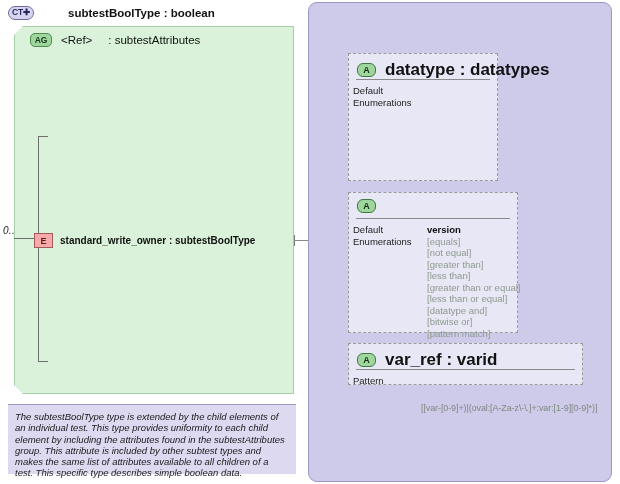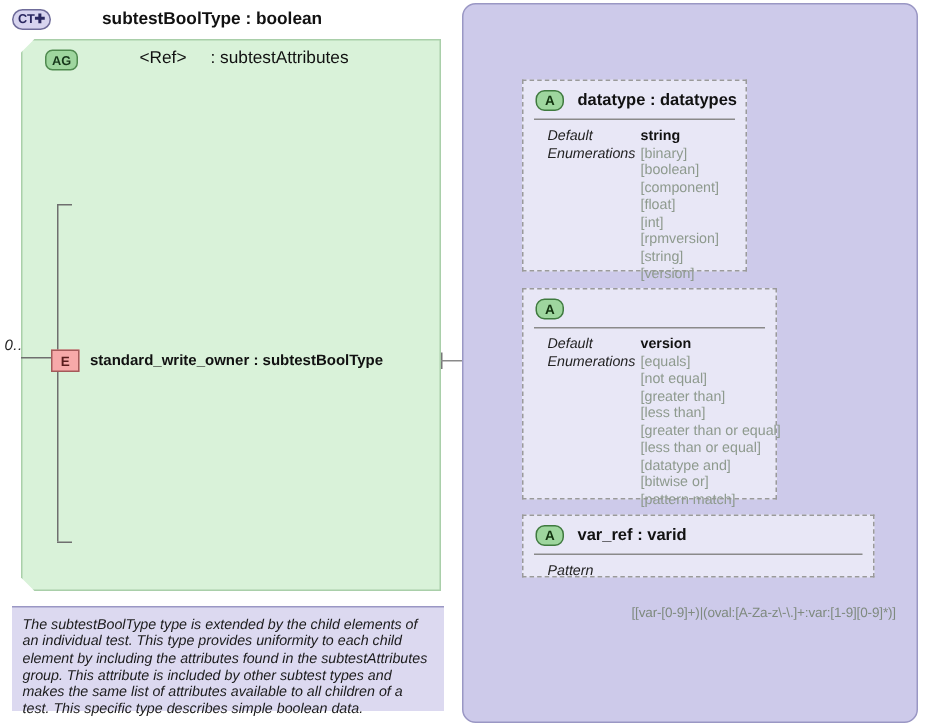--- a/index.html
+++ b/index.html
@@ -164,23 +164,22 @@
     top: 26px;
     width: 280px;
     height: 368px;
     pointer-events: none;
   }
   #ag-header {
     position: absolute;
     left: 16px;
     top: 7px;
     display: flex;
-    align-items: flex-start;
+    align-items: center;
     pointer-events: auto;
-    gap: 32px;
   }
   .icon-ag {
     width: 22px;
     height: 14px;
     box-sizing: border-box;
     background: #9ed69e;
     border: 1px solid #4f8a4f;
     border-radius: 5px;
     color: #16371a;
     font-size: 8.5px;
@@ -227,39 +226,38 @@
     border-radius: 6px;
     color: #12330f;
     font-size: 9px;
     font-weight: bold;
     display: flex;
     align-items: center;
     justify-content: center;
     margin-right: 9px;
   }
   .attr-title {
-    font-size: 11px;
+    font-size: 17px;
     font-weight: bold;
     color: #111;
     white-space: nowrap;
   }
   .attr-rule {
     position: absolute;
     left: 7px;
     right: 7px;
     top: 25px;
     height: 1px;
     background: #8a8a8a;
   }
   .meta {
     position: absolute;
-    left: 16px;
+    left: 4px;
     top: 31px;
     font-size: 9.5px;
-    font-style: italic;
     color: #222;
     line-height: 11.5px;
   }
   .meta div { white-space: nowrap; }
   .vals {
     position: absolute;
     left: 78px;
     top: 31px;
     font-size: 9.5px;
     line-height: 11.5px;
@@ -344,31 +342,20 @@
 
 <div class="attr-box" style="left:348px; top:53px; width:150px; height:128px;">
   <div class="attr-head">
     <div class="icon-a">A</div>
     <div class="attr-title">datatype : datatypes</div>
   </div>
   <div class="attr-rule"></div>
   <div class="meta">
     <div>Default</div>
     <div>Enumerations</div>
-  </div>
-  <div class="vals">
-    <div class="default">string</div>
-    <div class="enum">[binary]</div>
-    <div class="enum">[boolean]</div>
-    <div class="enum">[component]</div>
-    <div class="enum">[float]</div>
-    <div class="enum">[int]</div>
-    <div class="enum">[rpmversion]</div>
-    <div class="enum">[string]</div>
-    <div class="enum">[version]</div>
   </div>
 </div>
 
 <div class="attr-box" style="left:348px; top:192px; width:170px; height:141px;">
   <div class="attr-head">
     <div class="icon-a">A</div>
   </div>
   <div class="attr-rule"></div>
   <div class="meta">
     <div>Default</div>

